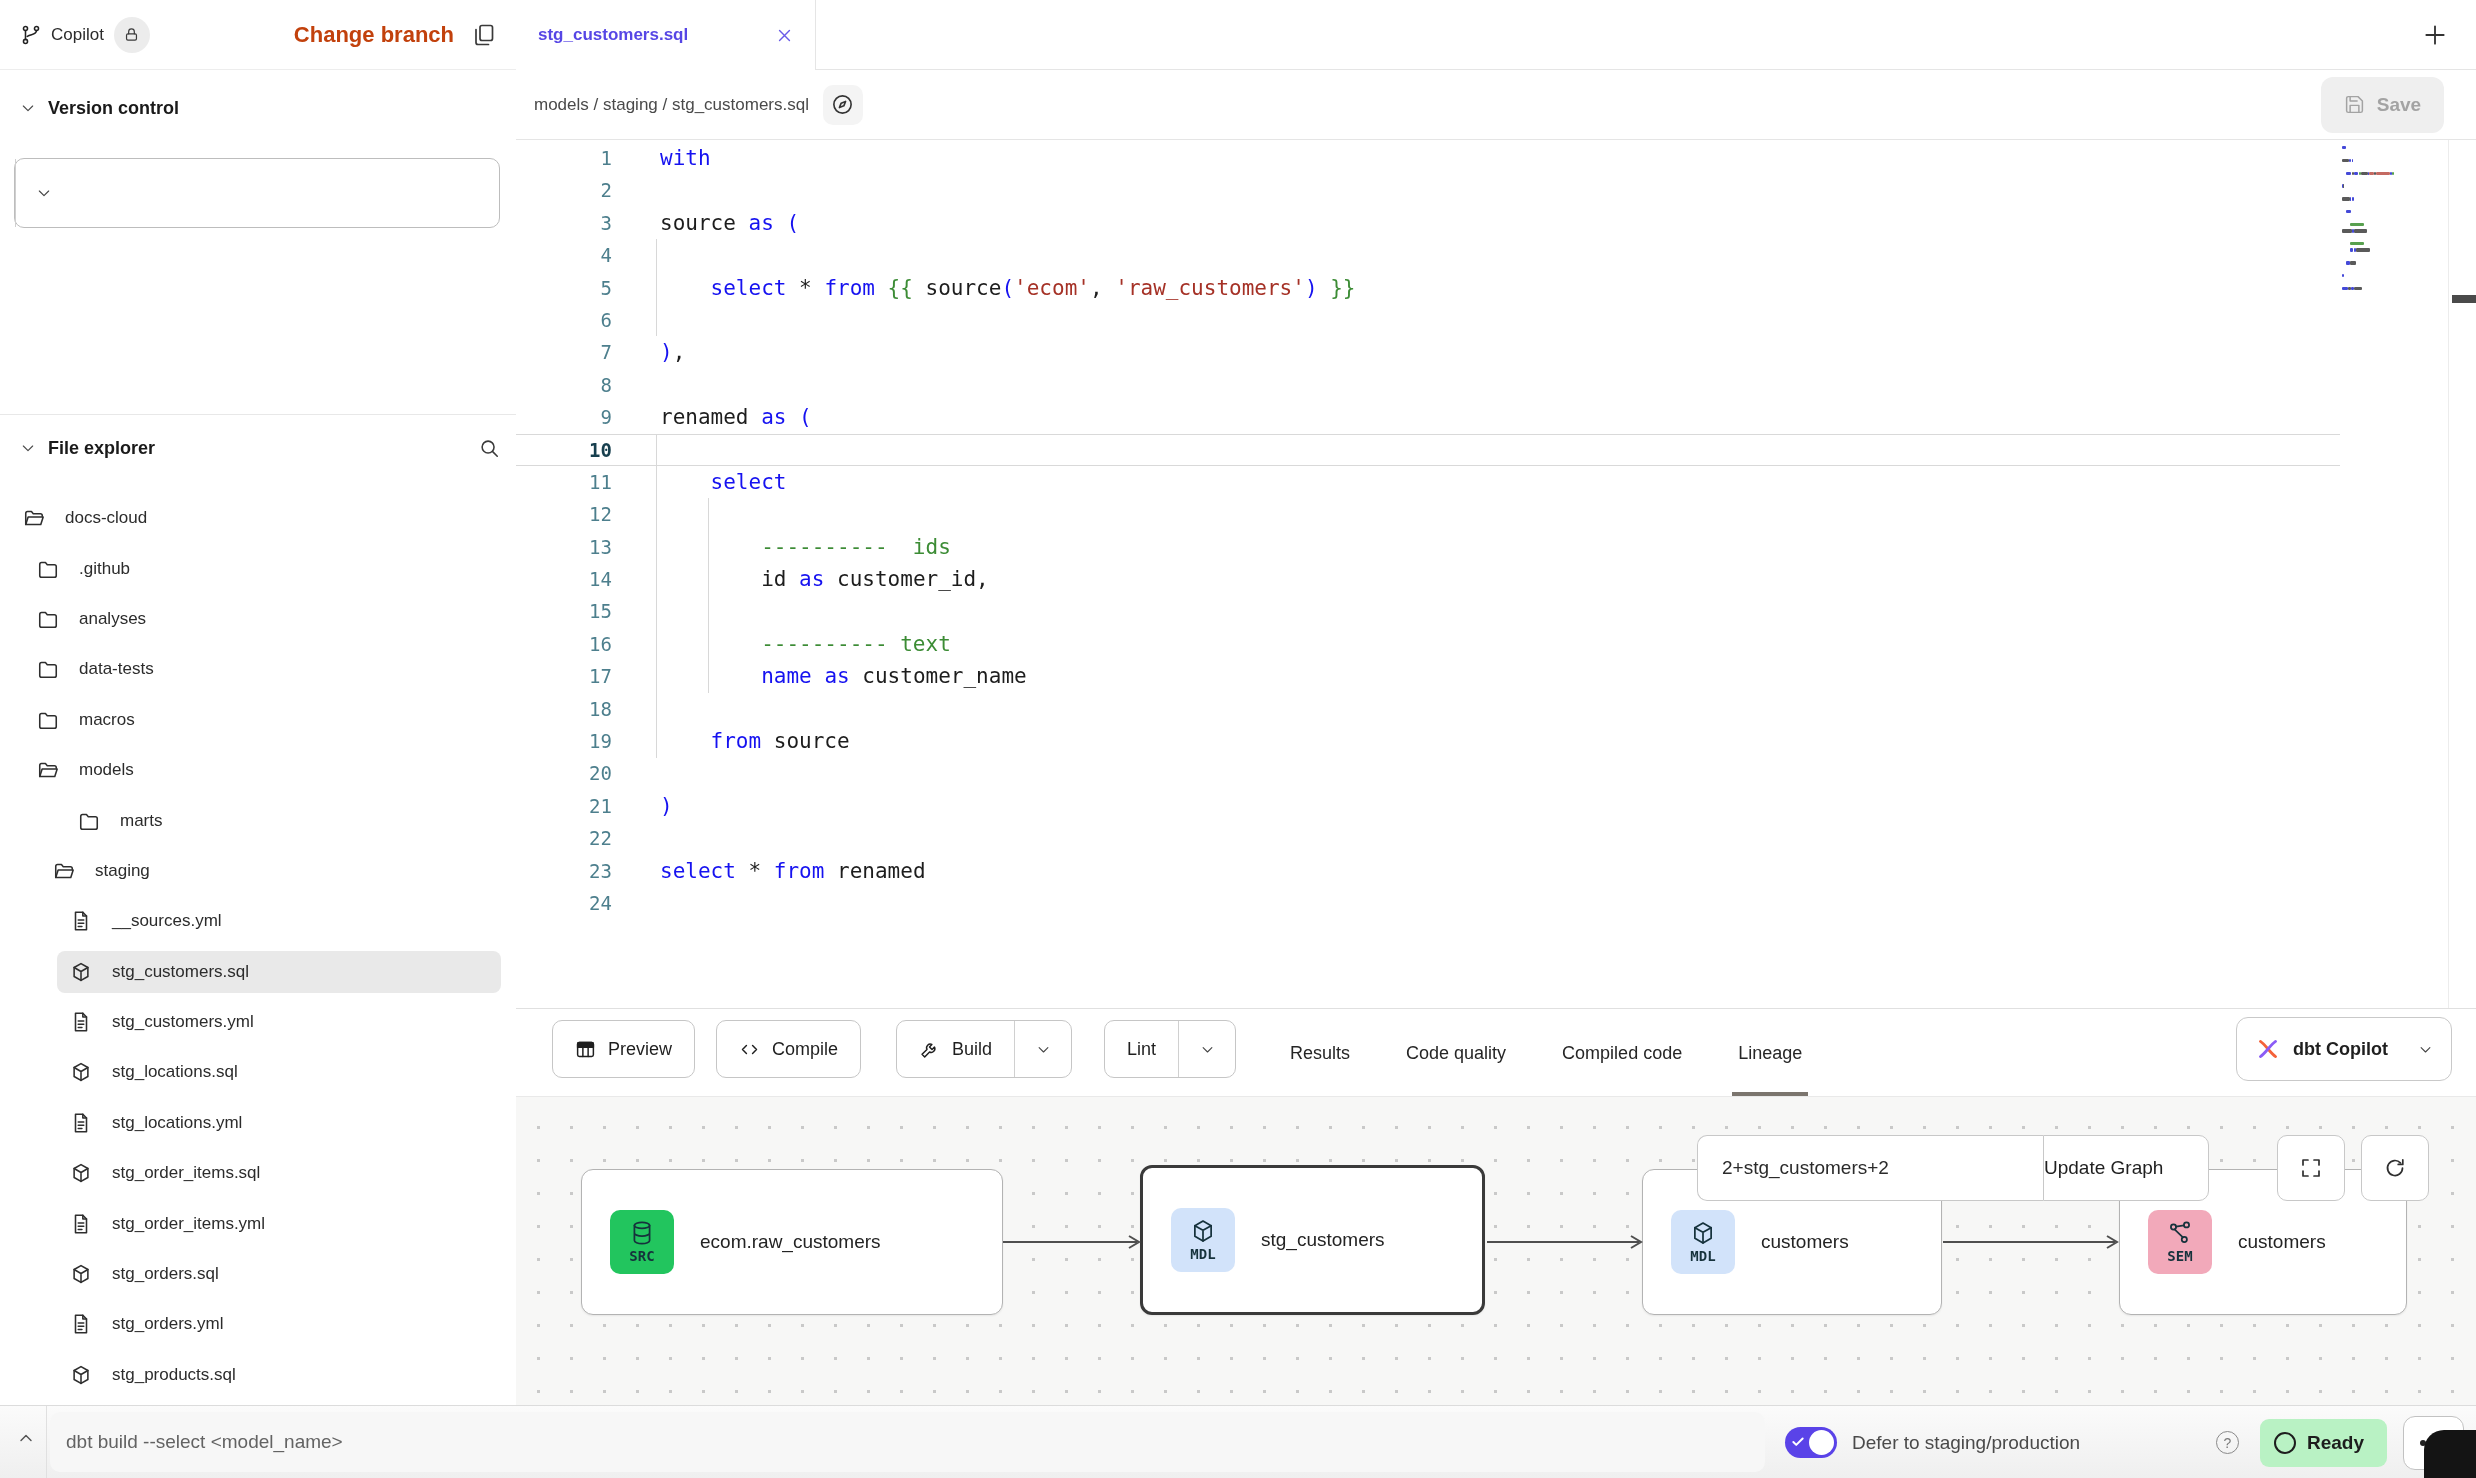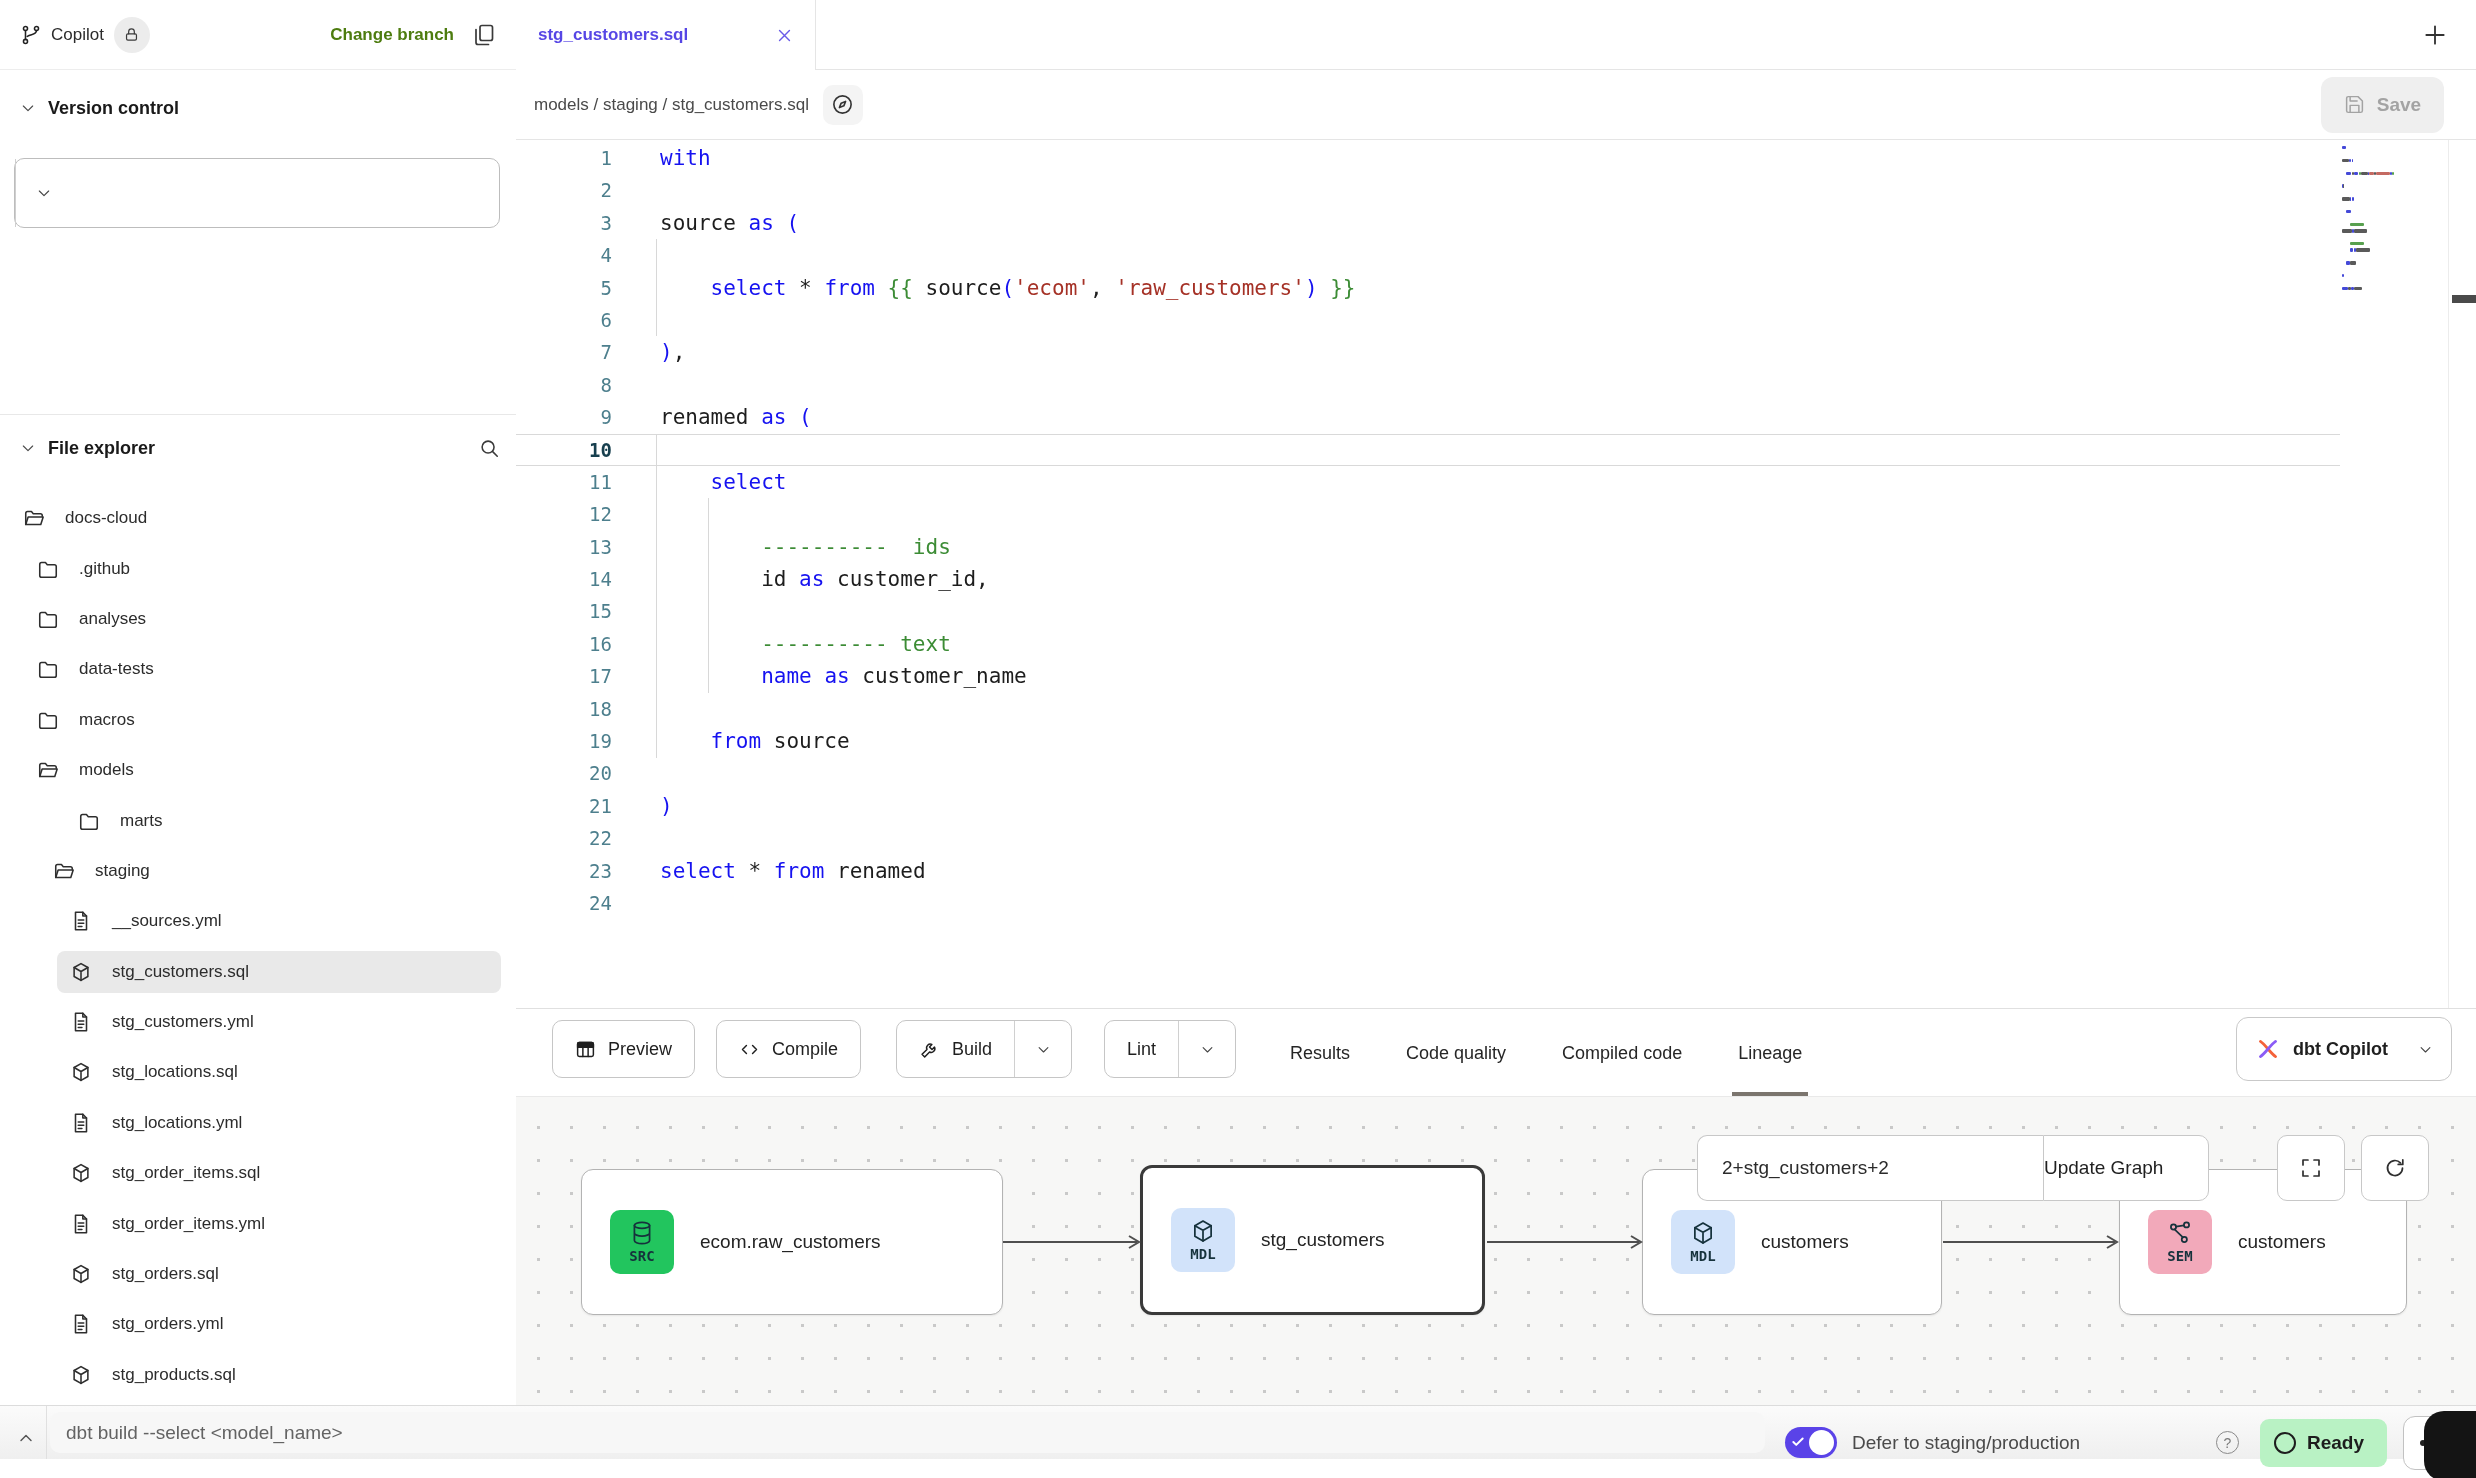--- a/index.html
+++ b/index.html
@@ -10,21 +10,21 @@
 
   
   .sidebar{position:absolute;left:0;top:0;width:516px;height:1405px;background:#fff;
            border-right:1px solid #e2e2e2;}
   .sb-top{position:absolute;left:0;top:0;right:0;height:70px;border-bottom:1px solid #ededed;
           display:flex;align-items:center;padding:0 20px;box-sizing:border-box;}
   .cur-label{font-size:17px;color:#2b2b2b;margin-left:9px;}
   .lock-pill{width:36px;height:36px;border-radius:50%;background:#ececec;margin-left:10px;
              display:flex;align-items:center;justify-content:center;color:#3a3a3a;}
   .sb-top .spacer{flex:1;}
-  .link{color:#4d7c0f;font-weight:700;font-size:17px;cursor:pointer;}
+  .link{color:#c2410c;font-weight:700;font-size:22px;cursor:pointer;}
   .copy-btn{margin-left:18px;color:#3a3a3a;}
   .sec-header{position:absolute;left:20px;right:16px;display:flex;align-items:center;gap:12px;}
   .sec-header .title{font-size:18px;font-weight:700;color:#1a1a1a;}
   .vc-header{top:88px;height:40px;}
   .fe-header{top:428px;height:40px;}
   .sec-header .spacer{flex:1;}
   .chev{color:#4a4a4a;}
   .divider-h{position:absolute;left:0;right:0;height:1px;background:#e8e8e8;}
   .btn-create{position:absolute;left:14px;right:16px;top:158px;height:70px;border:1px solid #bdbdbd;
               border-radius:10px;background:#fff;display:flex;align-items:center;box-sizing:border-box;cursor:pointer;}
@@ -109,21 +109,21 @@
   .gsel{left:1181px;width:346px;border-radius:10px 0 0 10px;border-right:none;z-index:5;}
   .gsel input{border:none;outline:none;background:transparent;font-family:inherit;font-size:19px;color:#2b2b2b;
               padding-left:24px;width:300px;}
   .gupd{left:1527px;width:166px;border-radius:0 10px 10px 0;justify-content:flex-start;z-index:5;cursor:pointer;}
   .gupd span{font-size:19px;color:#1f1f1f;}
   .gico{position:absolute;top:38px;width:68px;height:66px;background:#fff;border:1px solid #c8c8c8;
         border-radius:10px;box-sizing:border-box;display:flex;align-items:center;justify-content:center;
         color:#2f2f2f;z-index:5;cursor:pointer;}
 
   
-  .statusbar{position:absolute;left:0;top:1405px;width:2476px;height:54px;border-top:1px solid #dcdcdc;
+  .statusbar{position:absolute;left:0;top:1405px;width:2476px;height:73px;border-top:1px solid #dcdcdc;
              background:linear-gradient(#fbfbfb,#efefef);box-sizing:border-box;z-index:10;}
   .sb-chev{position:absolute;left:16px;top:22px;color:#555;cursor:pointer;}
   .sb-div{position:absolute;left:46px;top:0;bottom:0;width:1px;background:#e0e0e0;}
   .cmd-pill{position:absolute;left:50px;right:711px;top:6px;bottom:6px;background:#f7f7f7;border-radius:10px;
             display:flex;align-items:center;padding-left:16px;font-size:19px;color:#636363;cursor:text;}
   .toggle{position:absolute;left:1785px;top:21px;width:52px;height:31px;border-radius:16px;background:#5a43e8;
           cursor:pointer;}
   .toggle .knob{position:absolute;right:3px;top:3px;width:25px;height:25px;border-radius:50%;background:#fff;}
   .toggle svg{position:absolute;left:6px;top:8px;}
   .defer-label{position:absolute;left:1852px;top:0;height:73px;display:flex;align-items:center;

